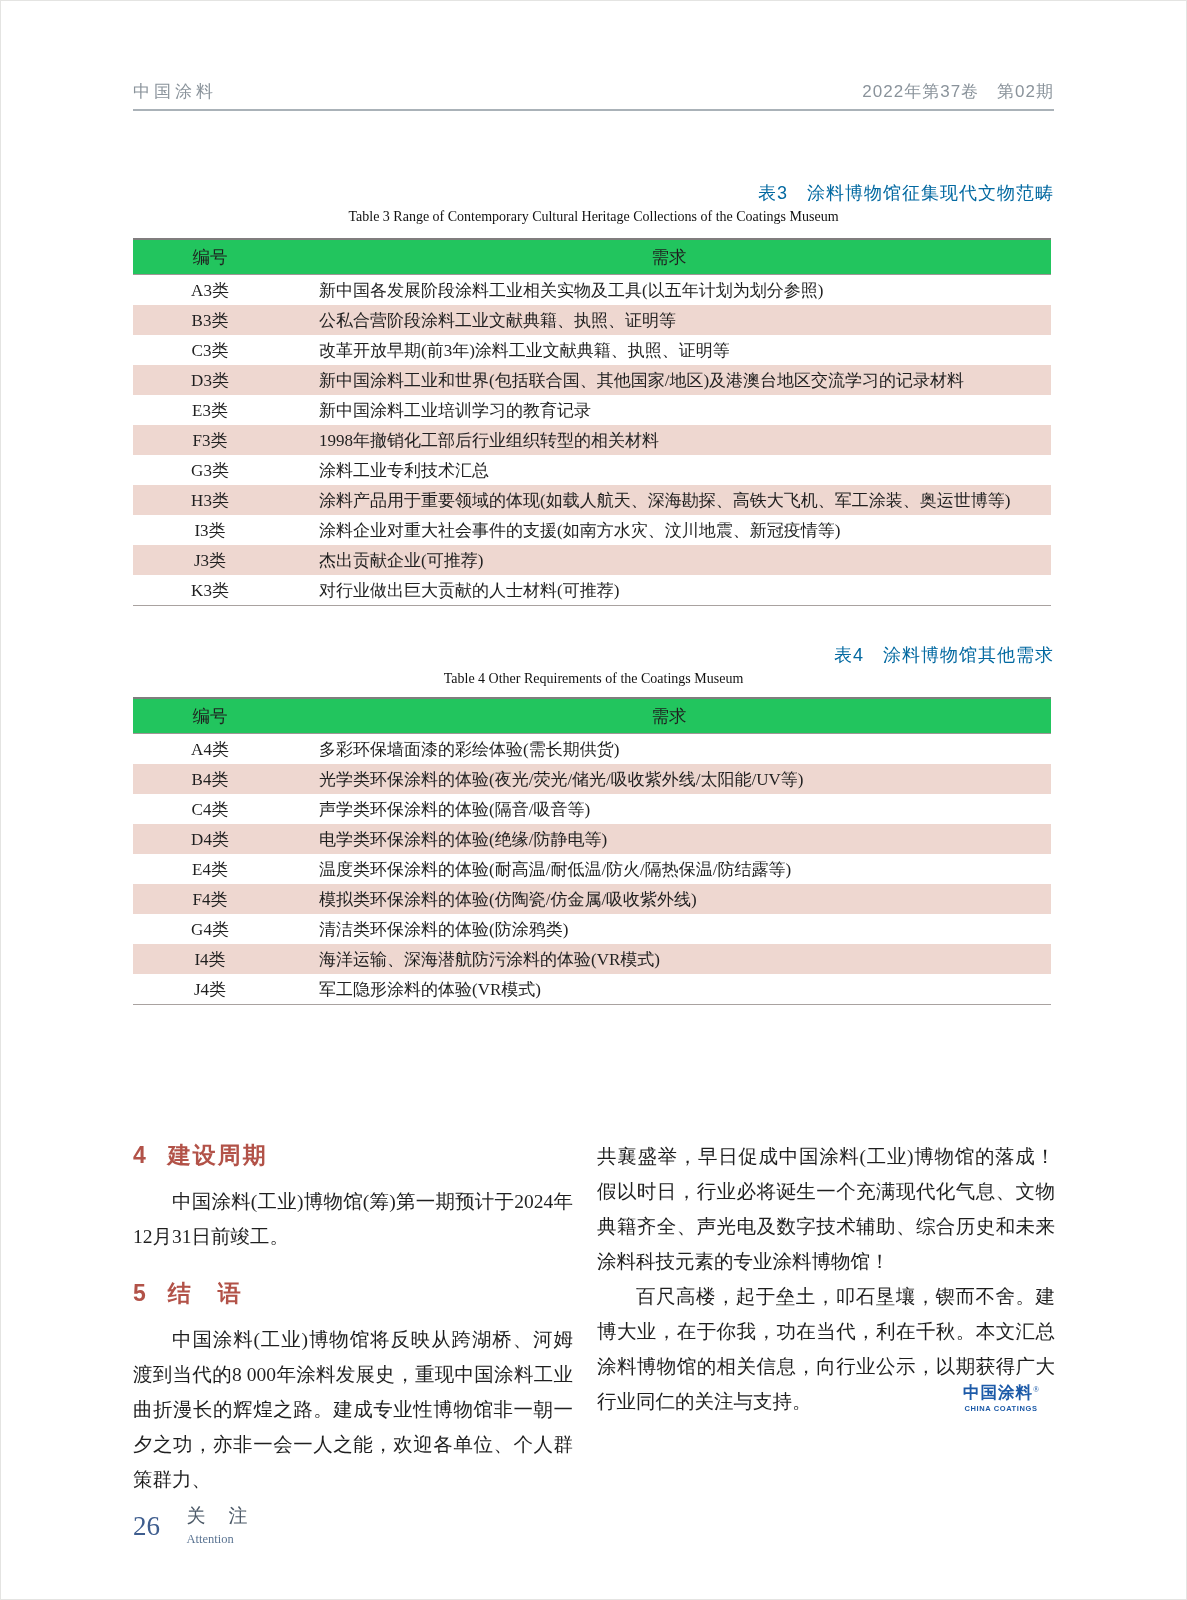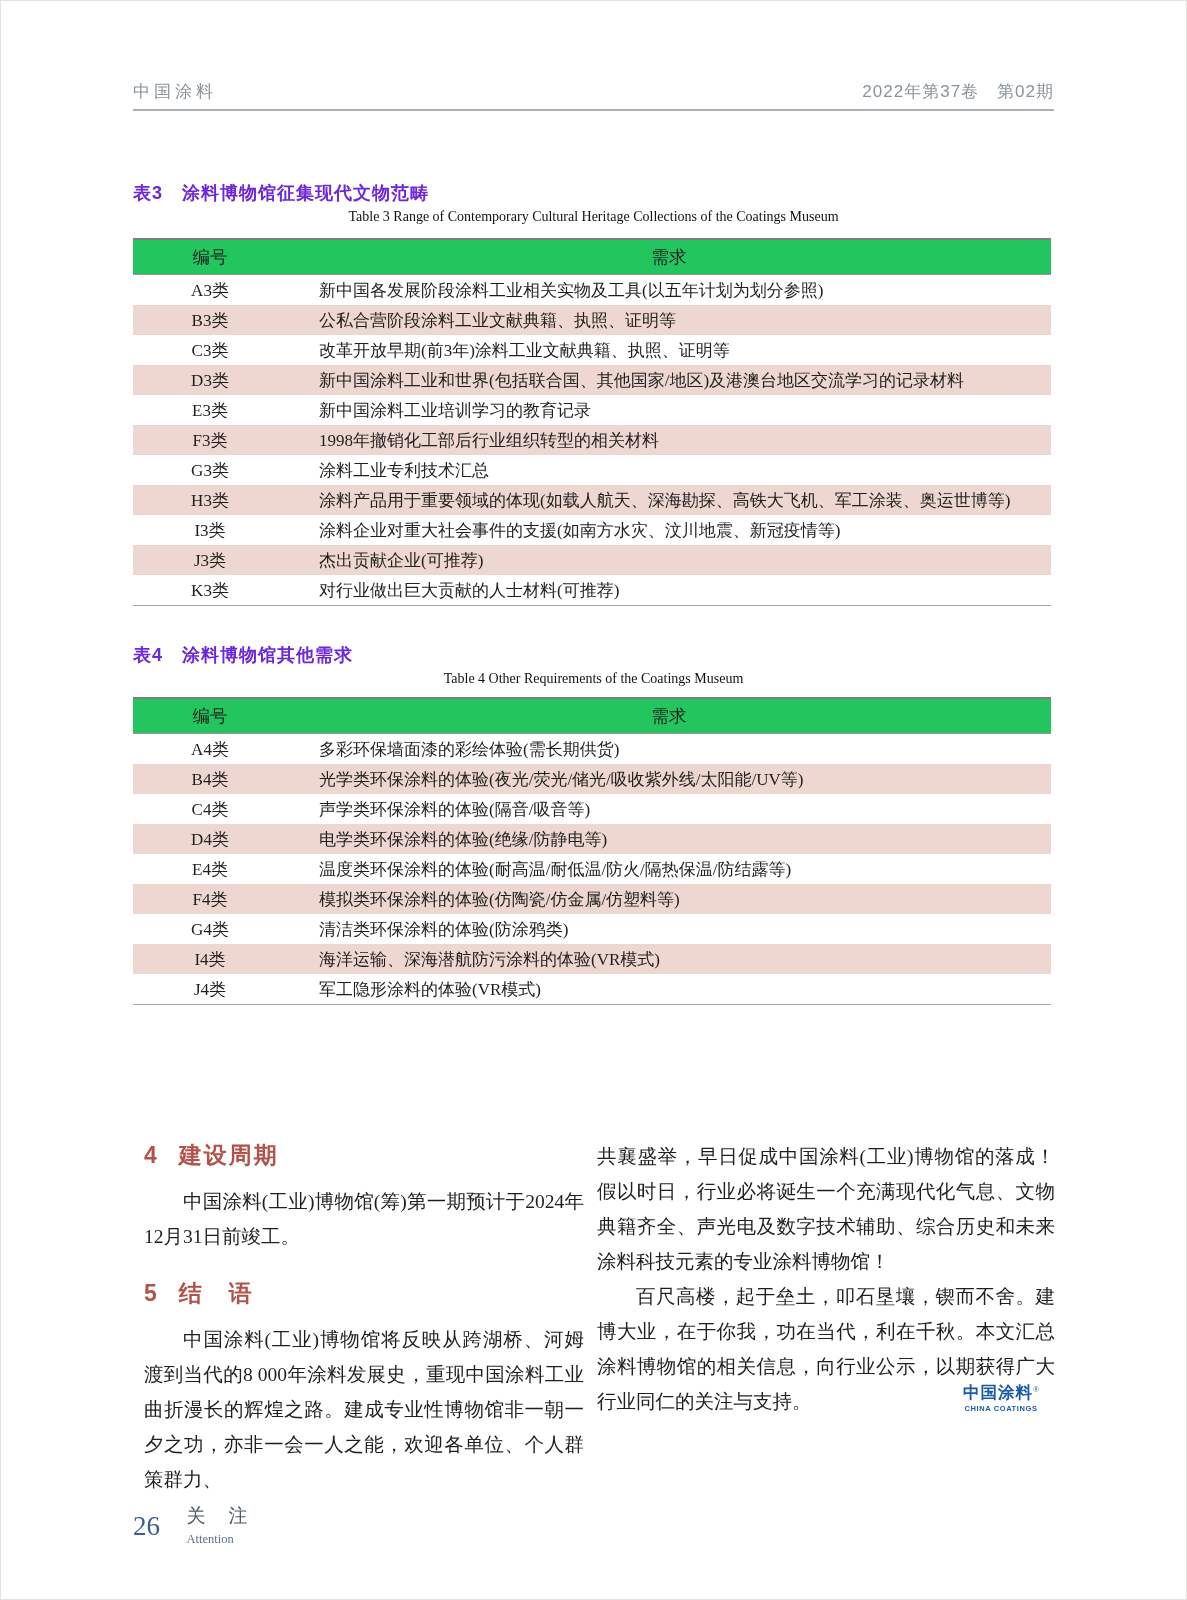--- a/index.html
+++ b/index.html
@@ -17,23 +17,23 @@
   .run-head{
     position:absolute;left:133px;top:80px;width:921px;
     display:flex;justify-content:space-between;align-items:flex-end;
     padding-bottom:6px;border-bottom:2px solid #aab2b8;
     color:#8a939b;
   }
   .run-head .jname{font-size:17px;letter-spacing:4px;font-family:"Liberation Sans","DejaVu Sans",sans-serif;}
   .run-head .issue{font-size:17px;letter-spacing:1px;font-family:"Liberation Sans","DejaVu Sans",sans-serif;}
   
   .cap-cn{
-    position:absolute;left:133px;width:921px;text-align:left;
+    position:absolute;left:133px;width:921px;text-align:right;
     font-family:"Liberation Sans","DejaVu Sans",sans-serif;
-    font-weight:bold;font-size:18px;color:#6d28d9;letter-spacing:1px;
+    font-weight:normal;font-size:18px;color:#0369a1;letter-spacing:1px;
   }
   .cap-en{
     position:absolute;left:133px;width:921px;text-align:center;
     font-family:"Liberation Serif","DejaVu Serif",serif;
     font-weight:normal;font-size:14px;color:#111;
   }
   
   table.req{
     position:absolute;left:133px;width:918px;
     border-collapse:collapse;table-layout:fixed;
@@ -44,21 +44,21 @@
     background:#22c55e;height:32px;font-weight:normal;
     border-bottom:1.5px solid #9f9695;font-size:17.5px;
   }
   table.req td{height:28px;}
   table.req .c-id{width:152px;text-align:center;}
   table.req td.c-req{text-align:left;padding-left:32px;}
   table.req th.c-req{}
   table.req tbody tr:nth-child(even) td{background:#eed7d0;}
   
   .col{position:absolute;font-size:19.5px;line-height:35px;text-align:justify;}
-  .col-left{left:144px;top:1140px;width:440px;}
+  .col-left{left:133px;top:1140px;width:440px;}
   .col-right{left:597px;top:1139px;width:458px;}
   .sec-head{
     font-family:"Liberation Sans","DejaVu Sans",sans-serif;
     font-weight:bold;color:#b25248;font-size:23px;
     margin:0 0 14px 0;letter-spacing:2px;line-height:30px;
   }
   .sec-head .num{margin-right:22px;letter-spacing:0;}
   .col p{margin:0;}
   .indent{text-indent:2em;}
   .gap-above{margin-top:24px !important;}
@@ -178,21 +178,21 @@
       <tr>
           <td class="c-id">D4类</td>
           <td class="c-req">电学类环保涂料的体验(绝缘/防静电等)</td>
         </tr>
       <tr>
           <td class="c-id">E4类</td>
           <td class="c-req">温度类环保涂料的体验(耐高温/耐低温/防火/隔热保温/防结露等)</td>
         </tr>
       <tr>
           <td class="c-id">F4类</td>
-          <td class="c-req">模拟类环保涂料的体验(仿陶瓷/仿金属/仿塑料等)</td>
+          <td class="c-req">模拟类环保涂料的体验(仿陶瓷/仿金属/吸收紫外线)</td>
         </tr>
       <tr>
           <td class="c-id">G4类</td>
           <td class="c-req">清洁类环保涂料的体验(防涂鸦类)</td>
         </tr>
       <tr>
           <td class="c-id">I4类</td>
           <td class="c-req">海洋运输、深海潜航防污涂料的体验(VR模式)</td>
         </tr>
       <tr>

